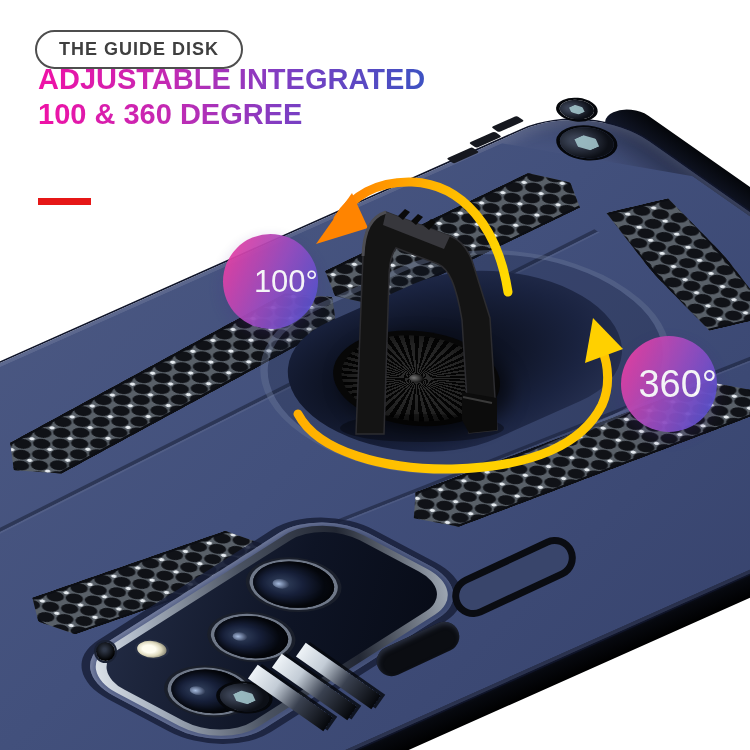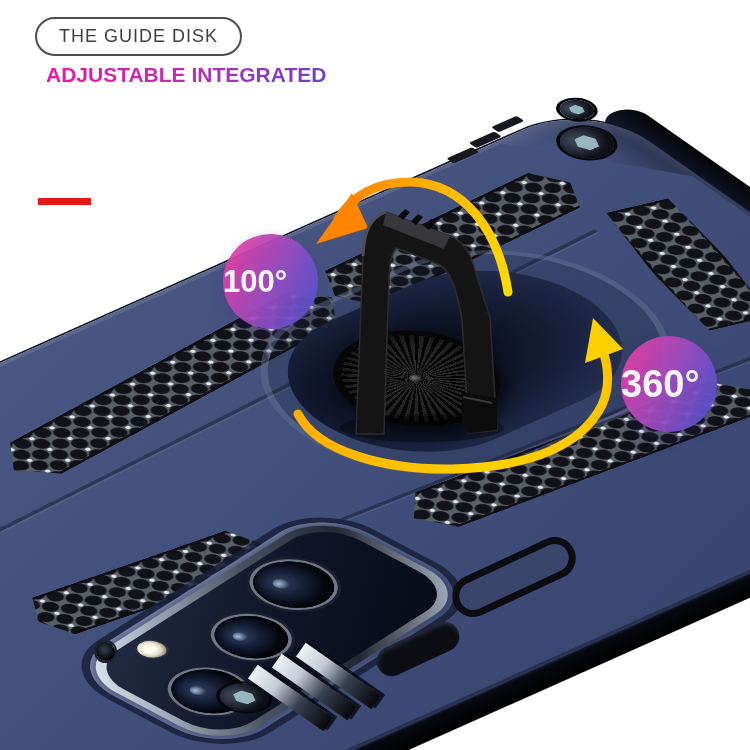--- a/index.html
+++ b/index.html
@@ -1,21 +1,21 @@
 <!DOCTYPE html>
 <html><head>
 <meta charset="utf-8">
 <style>
   html,body{margin:0;padding:0;background:#fff;}
   #stage{position:relative;width:750px;height:750px;overflow:hidden;background:#ffffff;
          font-family:"Liberation Sans","DejaVu Sans",sans-serif;}
   
-  .tag-pill{position:absolute;left:35px;top:17px;padding:7px 22px;border:2px solid #4e4e4e;
-            border-radius:26px;font-size:18px;font-weight:400;color:#3f3f3f;letter-spacing:1px;z-index:40;}
-  .title{position:absolute;left:46px;top:62px;width:430px;font-size:21px;font-weight:700;line-height:1.2;
+  .tag-pill{position:absolute;left:35px;top:30px;padding:7px 22px;border:2px solid #4e4e4e;
+            border-radius:26px;font-size:18px;font-weight:700;color:#3f3f3f;letter-spacing:1px;z-index:40;}
+  .title{position:absolute;left:38px;top:62px;width:430px;font-size:29px;font-weight:700;line-height:1.2;
          letter-spacing:0px;z-index:40;
          background:linear-gradient(90deg,#f011a6 0%,#c02bb4 32%,#7d3ec3 58%,#3355c2 95%);
          -webkit-background-clip:text;background-clip:text;color:transparent;}
   .red-dash{position:absolute;left:38px;top:198px;width:53px;height:7px;background:#e61717;z-index:40;}
 
   
   .case-wrap{position:absolute;left:0;top:0;width:1080px;height:580px;transform-origin:0 0;
              transform:matrix(0.913,-0.407,0.819,0.574,-396,539.6);z-index:5;}
   .side-b{position:absolute;left:30px;right:-8px;bottom:-26px;height:46px;border-radius:34px;
           background:linear-gradient(#1d2440 0%,#06080e 55%,#000 100%);}
@@ -88,22 +88,22 @@
          transform:rotate(-25deg);background:#0b0d12;box-shadow:inset 0 3px 5px #2a3040;z-index:8;}
   .btn-b{position:absolute;left:448px;top:556px;width:132px;height:42px;border-radius:21px;
          transform:rotate(-25deg);background:#0a0c12;z-index:8;}
   .btn-b::after{content:"";position:absolute;inset:7px;border-radius:14px;background:#39456b;}
   .jack{position:absolute;left:96px;top:642px;width:19px;height:19px;border-radius:50%;z-index:8;
         background:radial-gradient(circle at 45% 40%,#303848 10%,#000 70%);box-shadow:0 0 0 2px #1a2133;}
   
   .lay{position:absolute;left:0;top:0;width:750px;height:750px;pointer-events:none;}
   .lay-arrows{z-index:12;} .lay-ring{z-index:14;}
   
-  .angle-badge{position:absolute;border-radius:50%;display:flex;align-items:center;justify-content:flex-start;
-        color:#fff;font-weight:700;z-index:20;
+  .angle-badge{position:absolute;border-radius:50%;display:flex;align-items:center;justify-content:flex-end;
+        color:#fff;font-weight:400;z-index:20;
         background:linear-gradient(115deg,#e63fa3 8%,#9a4cc0 52%,#4f52cf 95%);
         box-shadow:0 6px 16px rgba(70,40,140,.25);opacity:.94;}
   .b100{left:223px;top:234px;width:95px;height:95px;font-size:31px;}
   .b360{left:621px;top:336px;width:96px;height:96px;font-size:38px;}
 </style>
 </head>
 <body>
 
 <div id="stage">
 
@@ -190,16 +190,17 @@
   <div class="angle-badge b100">
     <span>100°</span>
   </div>
   <div class="angle-badge b360">
     <span>360°</span>
   </div>
 
   <div class="tag-pill">THE GUIDE DISK</div>
   <div class="title">
     <div>ADJUSTABLE INTEGRATED</div>
+    <div>100 &amp; 360 DEGREE</div>
   </div>
   <div class="red-dash"></div>
 
 </div>
 
 </body></html>

